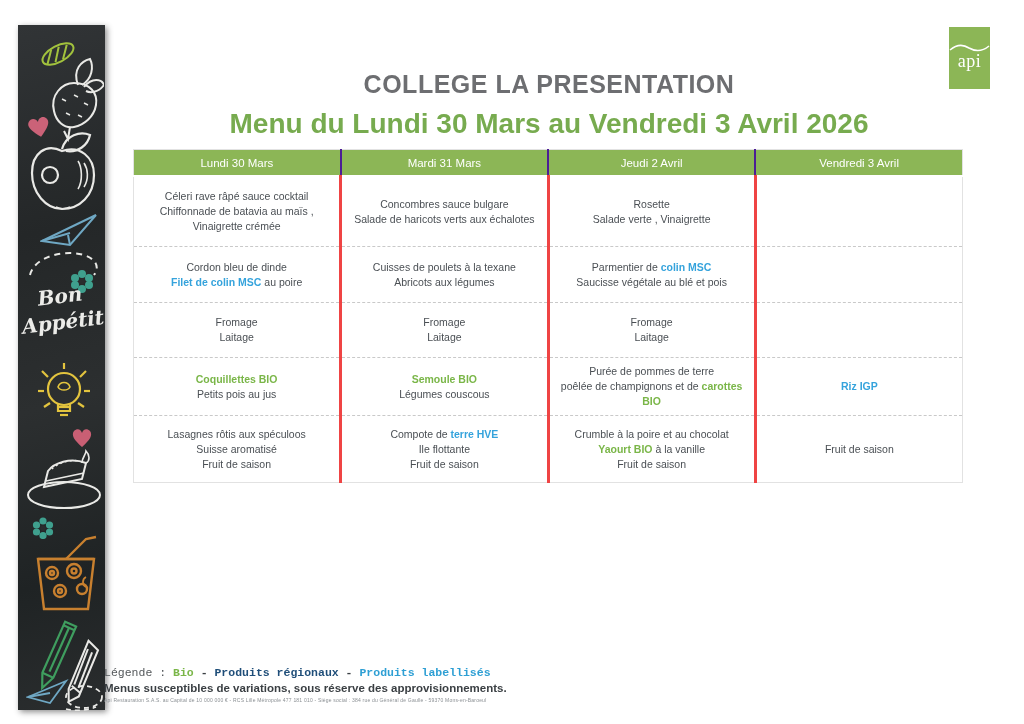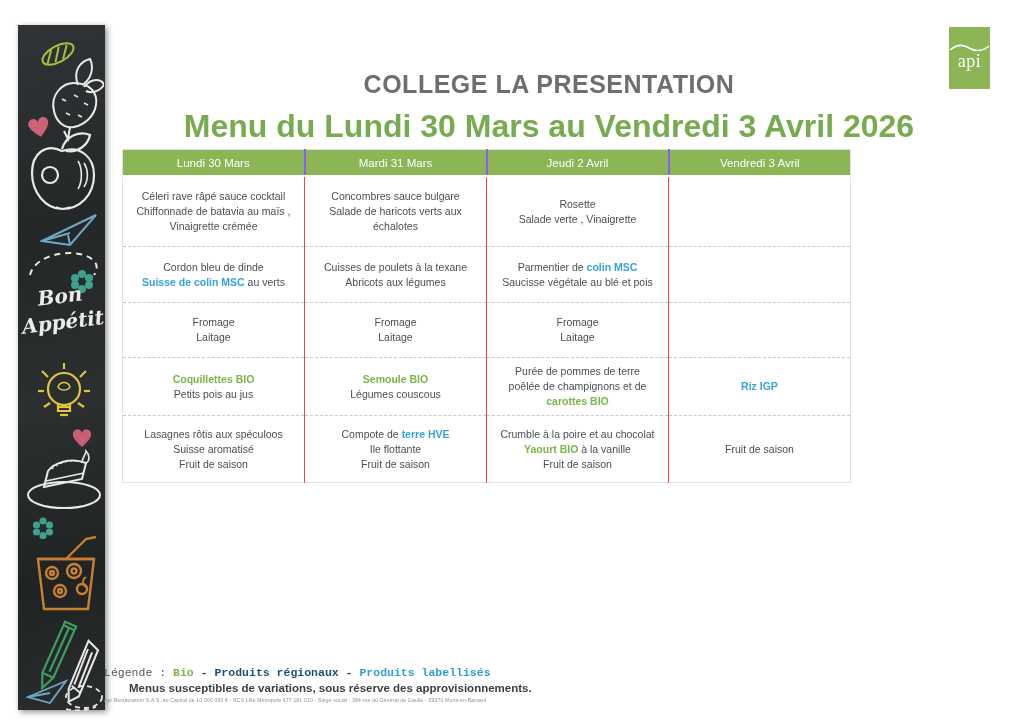--- a/index.html
+++ b/index.html
@@ -28,56 +28,56 @@
   .api-logo .api-text{
     position:absolute;left:0;top:24px;width:100%;
     font-family:"Liberation Serif", serif;font-size:18px;letter-spacing:.5px;
   }
   
   .titles{position:absolute;left:105px;top:12px;width:888px;text-align:center;}
   .doc-title{
     margin-top:58px;font-size:25px;font-weight:bold;color:#6d6e71;letter-spacing:.5px;
   }
   .doc-subtitle{
-    margin-top:9px;font-size:32px;font-weight:bold;color:#77ab4f;
-  }
-  
-  .menu-table-wrap{position:absolute;left:122px;top:149px;width:729px;}
+    margin-top:9px;font-size:28px;font-weight:bold;color:#77ab4f;
+  }
+  
+  .menu-table-wrap{position:absolute;left:133px;top:149px;width:830px;}
   table.menu{
     width:100%;border-collapse:collapse;table-layout:fixed;
     border:1px solid #e2e2e2;
   }
   table.menu th{
     background:#8cb656;color:#ffffff;font-weight:normal;font-size:11.5px;
-    height:23px;border-left:2px solid #8b5cf6;border-bottom:2px solid #ffffff;
+    height:23px;border-left:2px solid #4c1d95;border-bottom:2px solid #ffffff;
   }
   table.menu th:first-child{border-left:none;}
   table.menu td{
     vertical-align:middle;text-align:center;padding:6px 10px;
     font-size:10.5px;line-height:15px;color:#4a4f54;
-    border-left:1px solid #ef4444;border-bottom:1px dashed #c9c9c9;
+    border-left:3px solid #ef4444;border-bottom:1px dashed #c9c9c9;
   }
   table.menu td:first-child{border-left:none;text-align:center;}
   table.menu tr:last-child td{border-bottom:none;}
   table.menu tr:nth-child(1) td{height:57px;}
   table.menu tr:nth-child(2) td{height:43px;}
   table.menu tr:nth-child(3) td{height:42px;}
   table.menu tr:nth-child(4) td{height:40px;}
   table.menu tr:nth-child(5) td{height:54px;}
   .seg-default{color:#4a4f54;}
   .seg-blue{color:#35a3dc;font-weight:bold;}
   .seg-green{color:#7ab648;font-weight:bold;}
   
   .legend{position:absolute;left:104px;top:666px;width:700px;}
   .legend-line{font-size:11.5px;color:#55595c;font-family:Liberation Mono, monospace;}
   .legend-line .sep{color:#3a3f43;font-weight:bold;}
   .legend .lg-green{color:#7ab648;font-weight:bold;}
   .legend .lg-navy{color:#1f4e79;font-weight:bold;}
   .legend .lg-blue{color:#2e9fd4;font-weight:bold;}
-  .legend-note{margin-top:3px;font-size:11.5px;font-weight:bold;color:#3a3f43;margin-left:25px;}
+  .legend-note{margin-top:3px;font-size:11.5px;font-weight:bold;color:#3a3f43;}
   .fine-print{margin-top:3px;font-size:5px;color:#8a8f93;letter-spacing:.2px;}
 </style>
 </head>
 <body>
 
 <div class="chalk-strip">
 
   <svg class="doodle" style="left:16px;top:8px;" width="48" height="42" viewBox="0 0 48 42">
     <g stroke="#a2c23d" stroke-width="2" fill="none" transform="rotate(-28 24 21)">
       <ellipse cx="24" cy="21" rx="17" ry="8"></ellipse>
@@ -268,21 +268,21 @@
           </td>
           <td>
             <div class="dish-line"><span class="seg-default">Rosette</span></div>
             <div class="dish-line"><span class="seg-default">Salade verte , Vinaigrette</span></div>
           </td>
           <td></td>
         </tr>
         <tr>
           <td>
             <div class="dish-line"><span class="seg-default">Cordon bleu de dinde</span></div>
-            <div class="dish-line"><span class="seg-blue">Suisse de colin MSC</span><span class="seg-default"> au verts</span></div>
+            <div class="dish-line"><span class="seg-blue">Filet de colin MSC</span><span class="seg-default"> au poire</span></div>
           </td>
           <td>
             <div class="dish-line"><span class="seg-default">Cuisses de poulets à la texane</span></div>
             <div class="dish-line"><span class="seg-default">Abricots aux légumes</span></div>
           </td>
           <td>
             <div class="dish-line"><span class="seg-default">Parmentier de </span><span class="seg-blue">colin MSC</span></div>
             <div class="dish-line"><span class="seg-default">Saucisse végétale au blé et pois</span></div>
           </td>
           <td></td>

